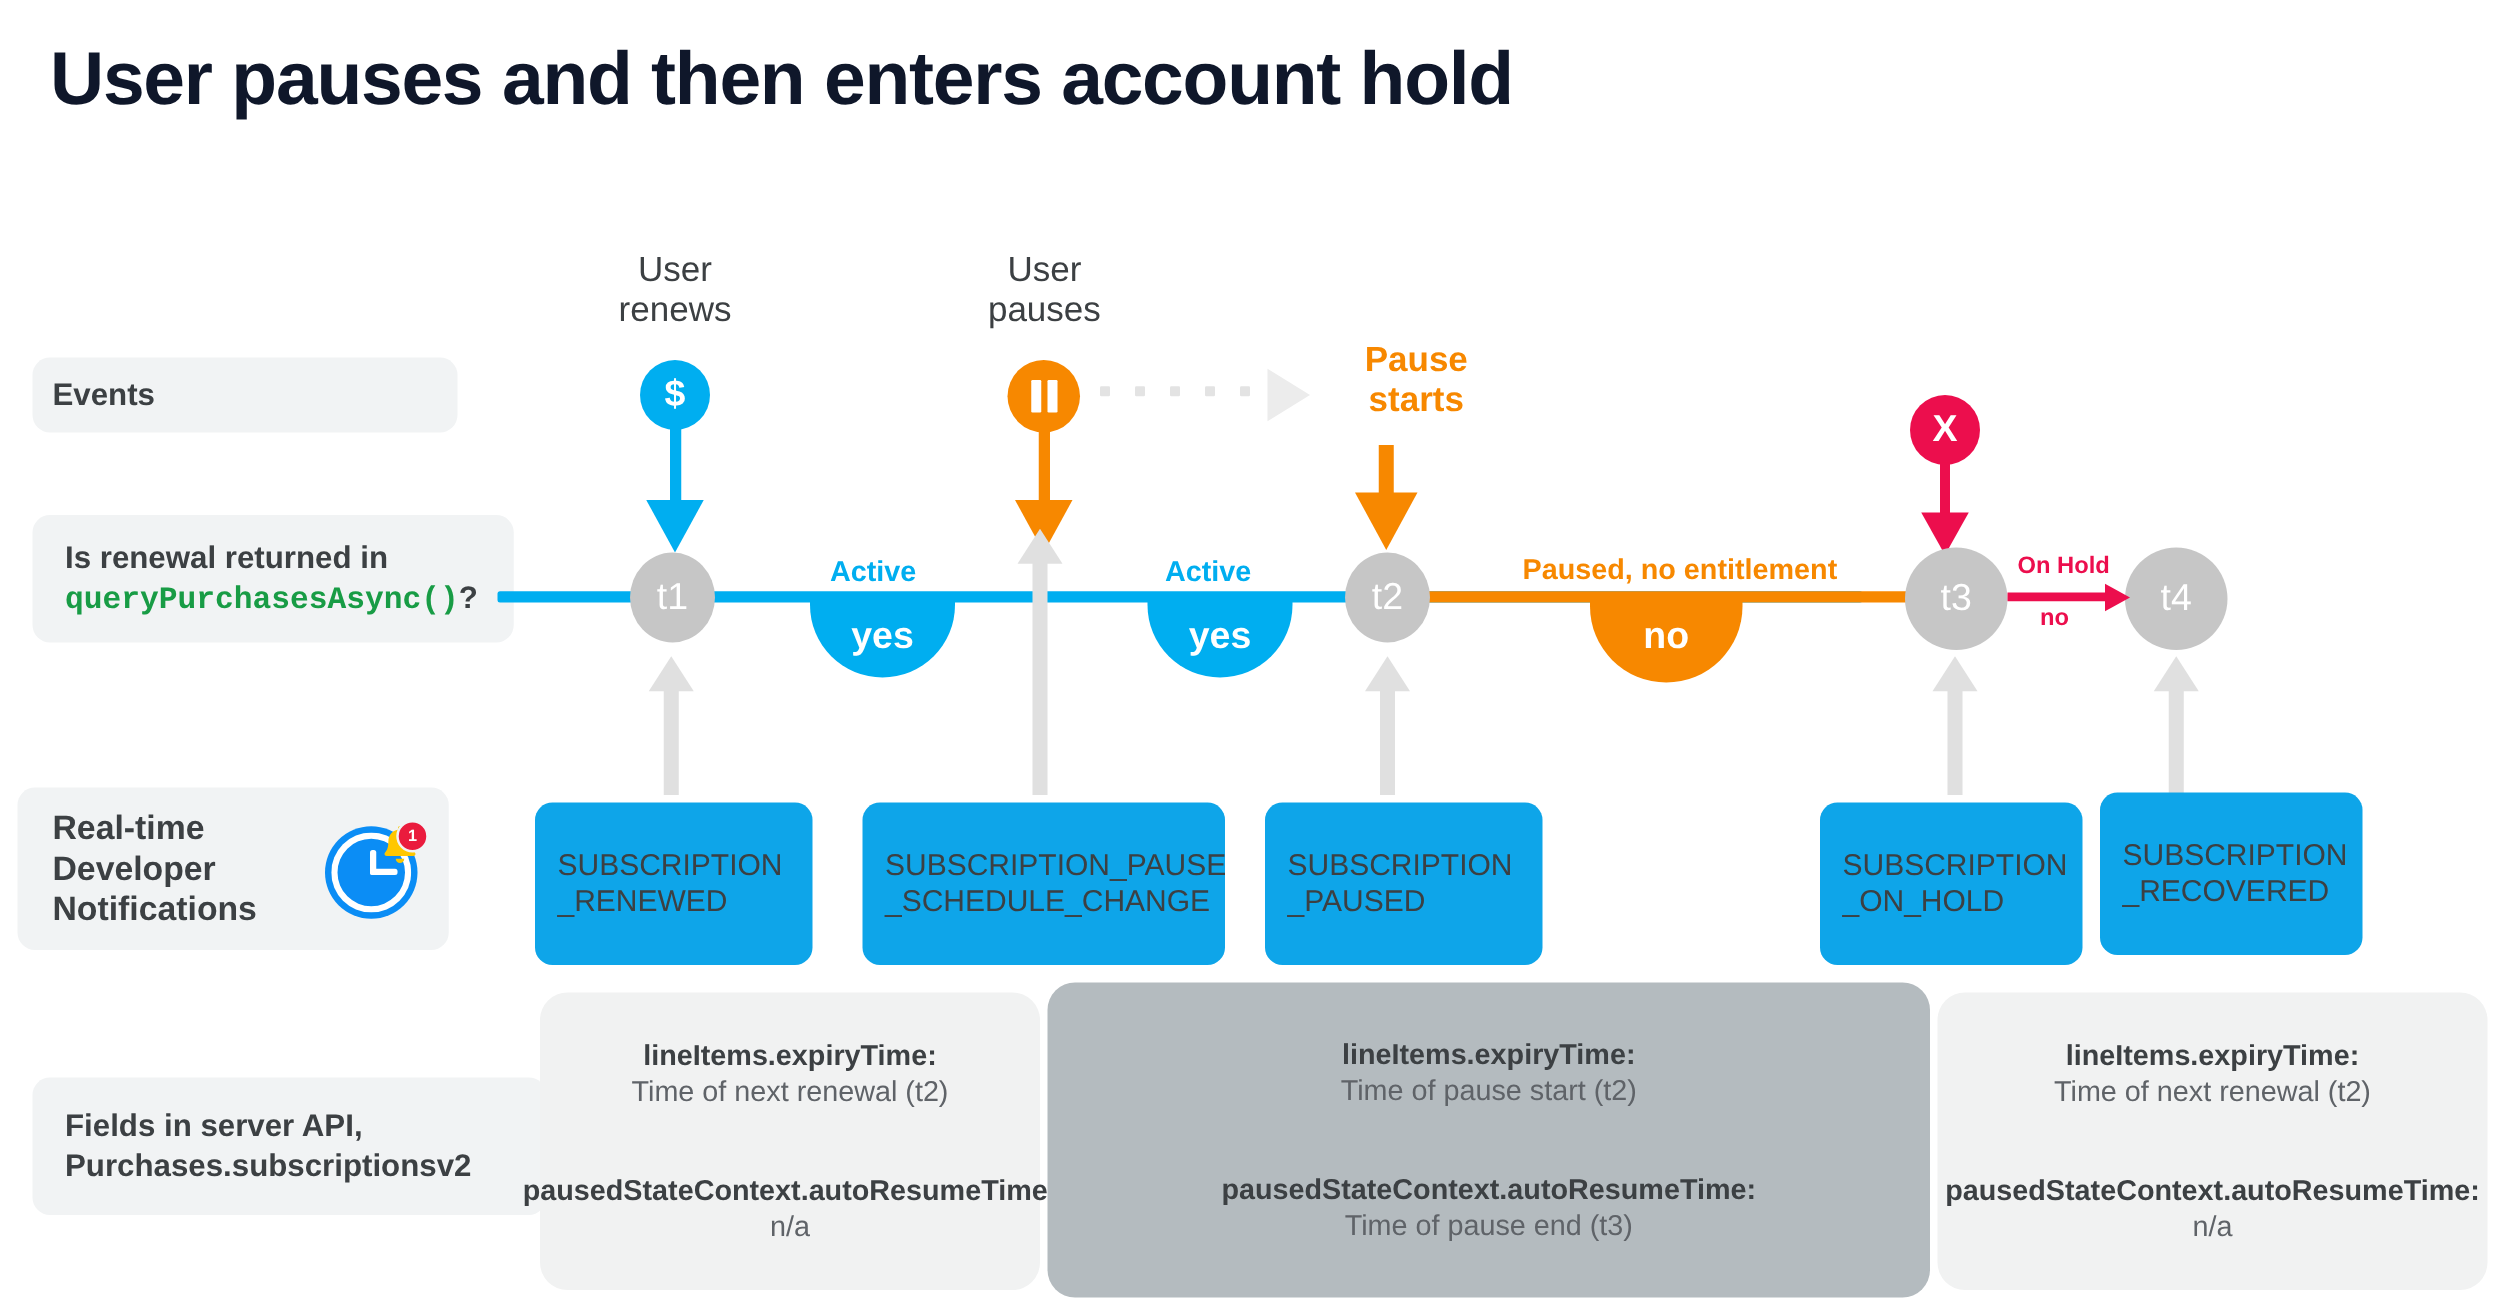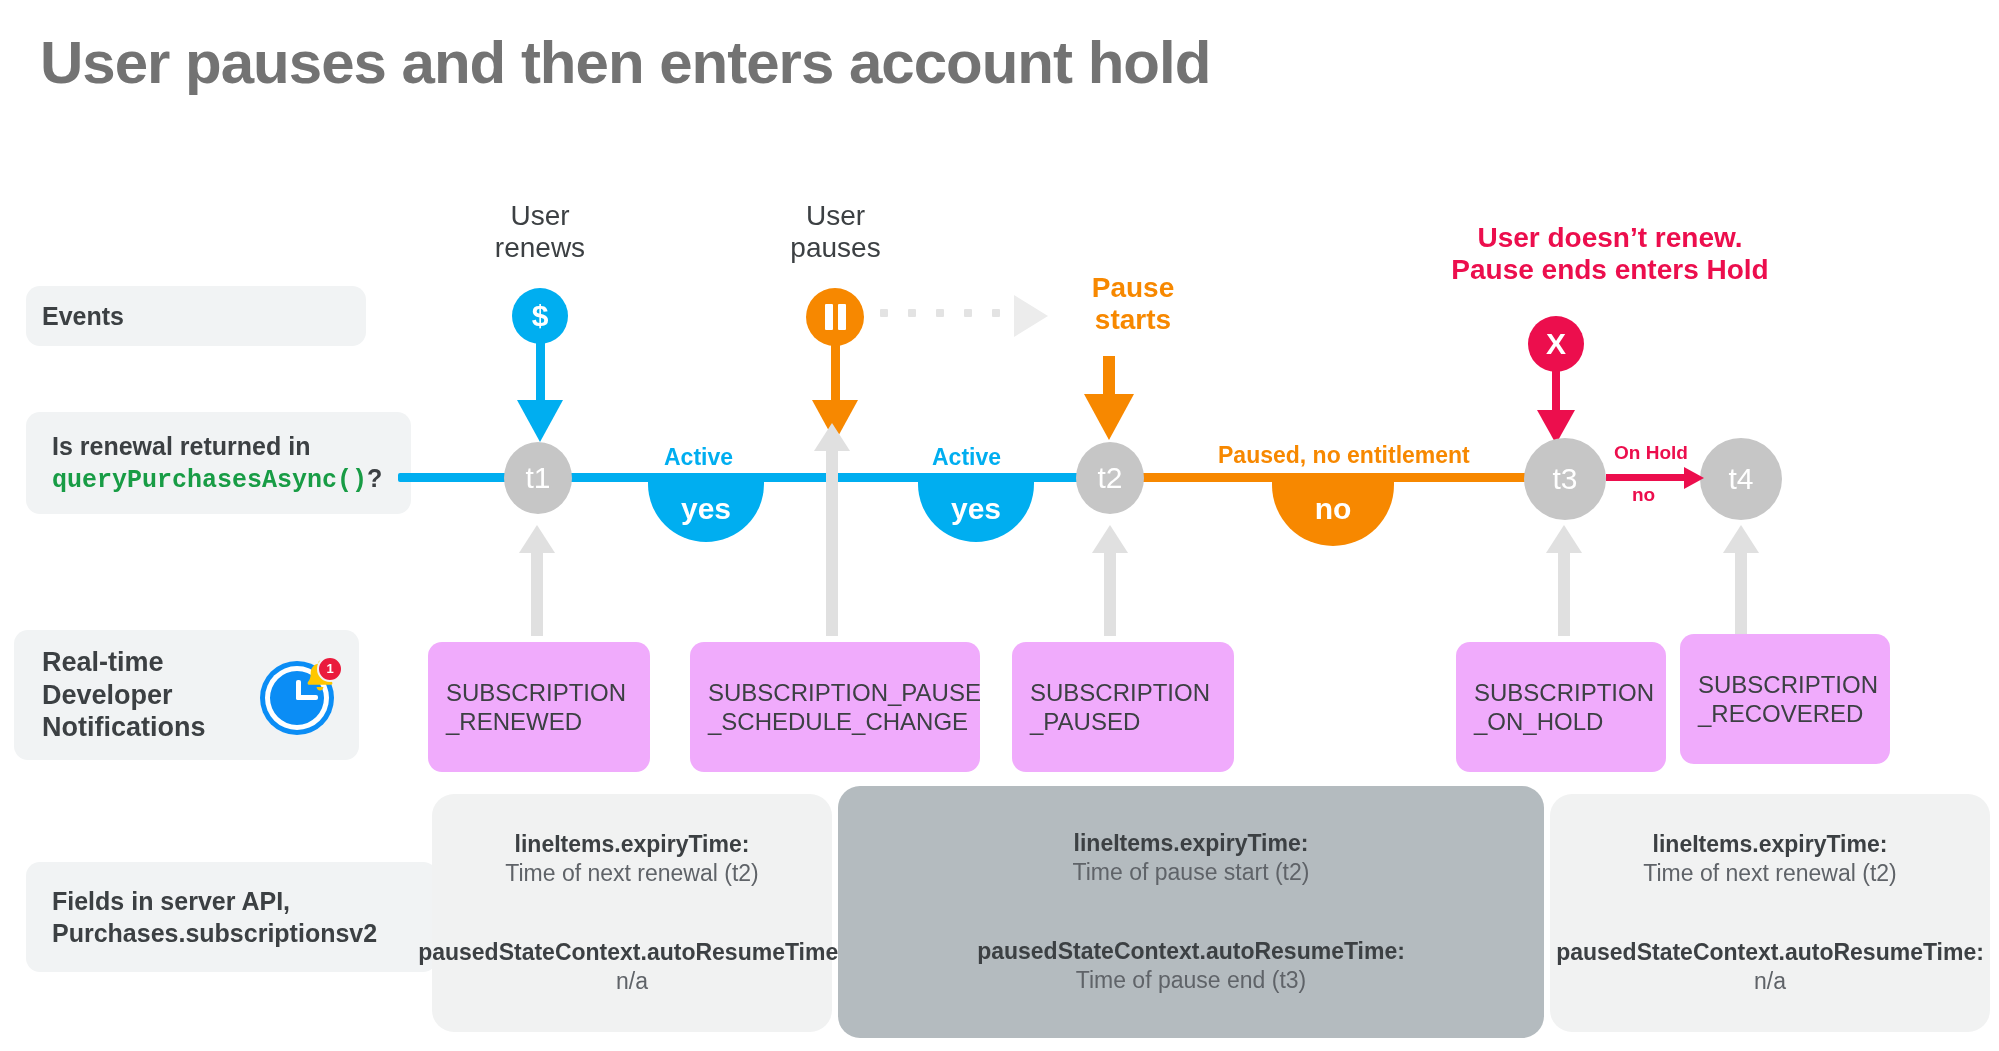--- a/index.html
+++ b/index.html
@@ -12,21 +12,21 @@
     position:relative;
   }
   .stage{position:absolute;left:0;top:0;width:1999px;height:1051px;}
   .abs{position:absolute;}
 
   
   #page-title{
     left:40px;top:28px;
     font-size:60px;font-weight:700;
     letter-spacing:-1px;
-    color:#737373;
+    color:#0f172a;
     white-space:nowrap;
   }
 
   
   .row-label{
     background:#f1f3f4;
     border-radius:14px;
     display:flex;align-items:center;
     box-sizing:border-box;
     padding:0 16px;
@@ -86,21 +86,21 @@
     display:flex;align-items:center;justify-content:center;
     color:#fff;font-weight:700;
   }
   .evt-label{
     font-size:28px;line-height:1.14;text-align:center;white-space:pre-line;color:#3c4043;
   }
   .evt-label.bold{font-weight:700;}
 
   
   .rtdn-box{
-    background:#f0abfc;
+    background:#0ea5e9;
     border-radius:14px;
     display:flex;align-items:center;
     box-sizing:border-box;
     padding:0 18px;
     font-size:24px;line-height:1.22;
     color:#3c4043;
     white-space:pre-line;
   }
 
   
@@ -187,22 +187,20 @@
     <span class="dot" style="left:112px;"></span>
     <span class="dot" style="left:140px;"></span>
   </div>
   <div class="abs" style="left:1014px;top:295px;width:0;height:0;border-top:21px solid transparent;border-bottom:21px solid transparent;border-left:34px solid #ececec;"></div>
 
   <div class="abs evt-label bold" style="left:1048px;top:272px;width:170px;color:#f78800;">Pause
 starts</div>
   <div class="abs" style="left:1103px;top:356px;width:12px;height:42px;background:#f78800;"></div>
   <div class="abs" style="left:1084px;top:394px;width:0;height:0;border-left:25px solid transparent;border-right:25px solid transparent;border-top:46px solid #f78800;"></div>
 
-  <div class="abs evt-label bold" style="left:1400px;top:222px;width:420px;color:#ec0e4d;">User doesn’t renew.
-Pause ends enters Hold</div>
   <div class="abs evt-circle" style="left:1528px;top:316px;width:56px;height:56px;background:#ec0e4d;font-size:30px;">
     <span>X</span>
   </div>
   <div class="abs" style="left:1552px;top:370px;width:8px;height:44px;background:#ec0e4d;"></div>
   <div class="abs" style="left:1537px;top:410px;width:0;height:0;border-left:19px solid transparent;border-right:19px solid transparent;border-top:34px solid #ec0e4d;"></div>
 
 
   <div class="abs" id="timeline-base"></div>
   <div class="abs" style="left:1108px;top:473px;width:490px;height:9px;background:#f78800;"></div>
 

